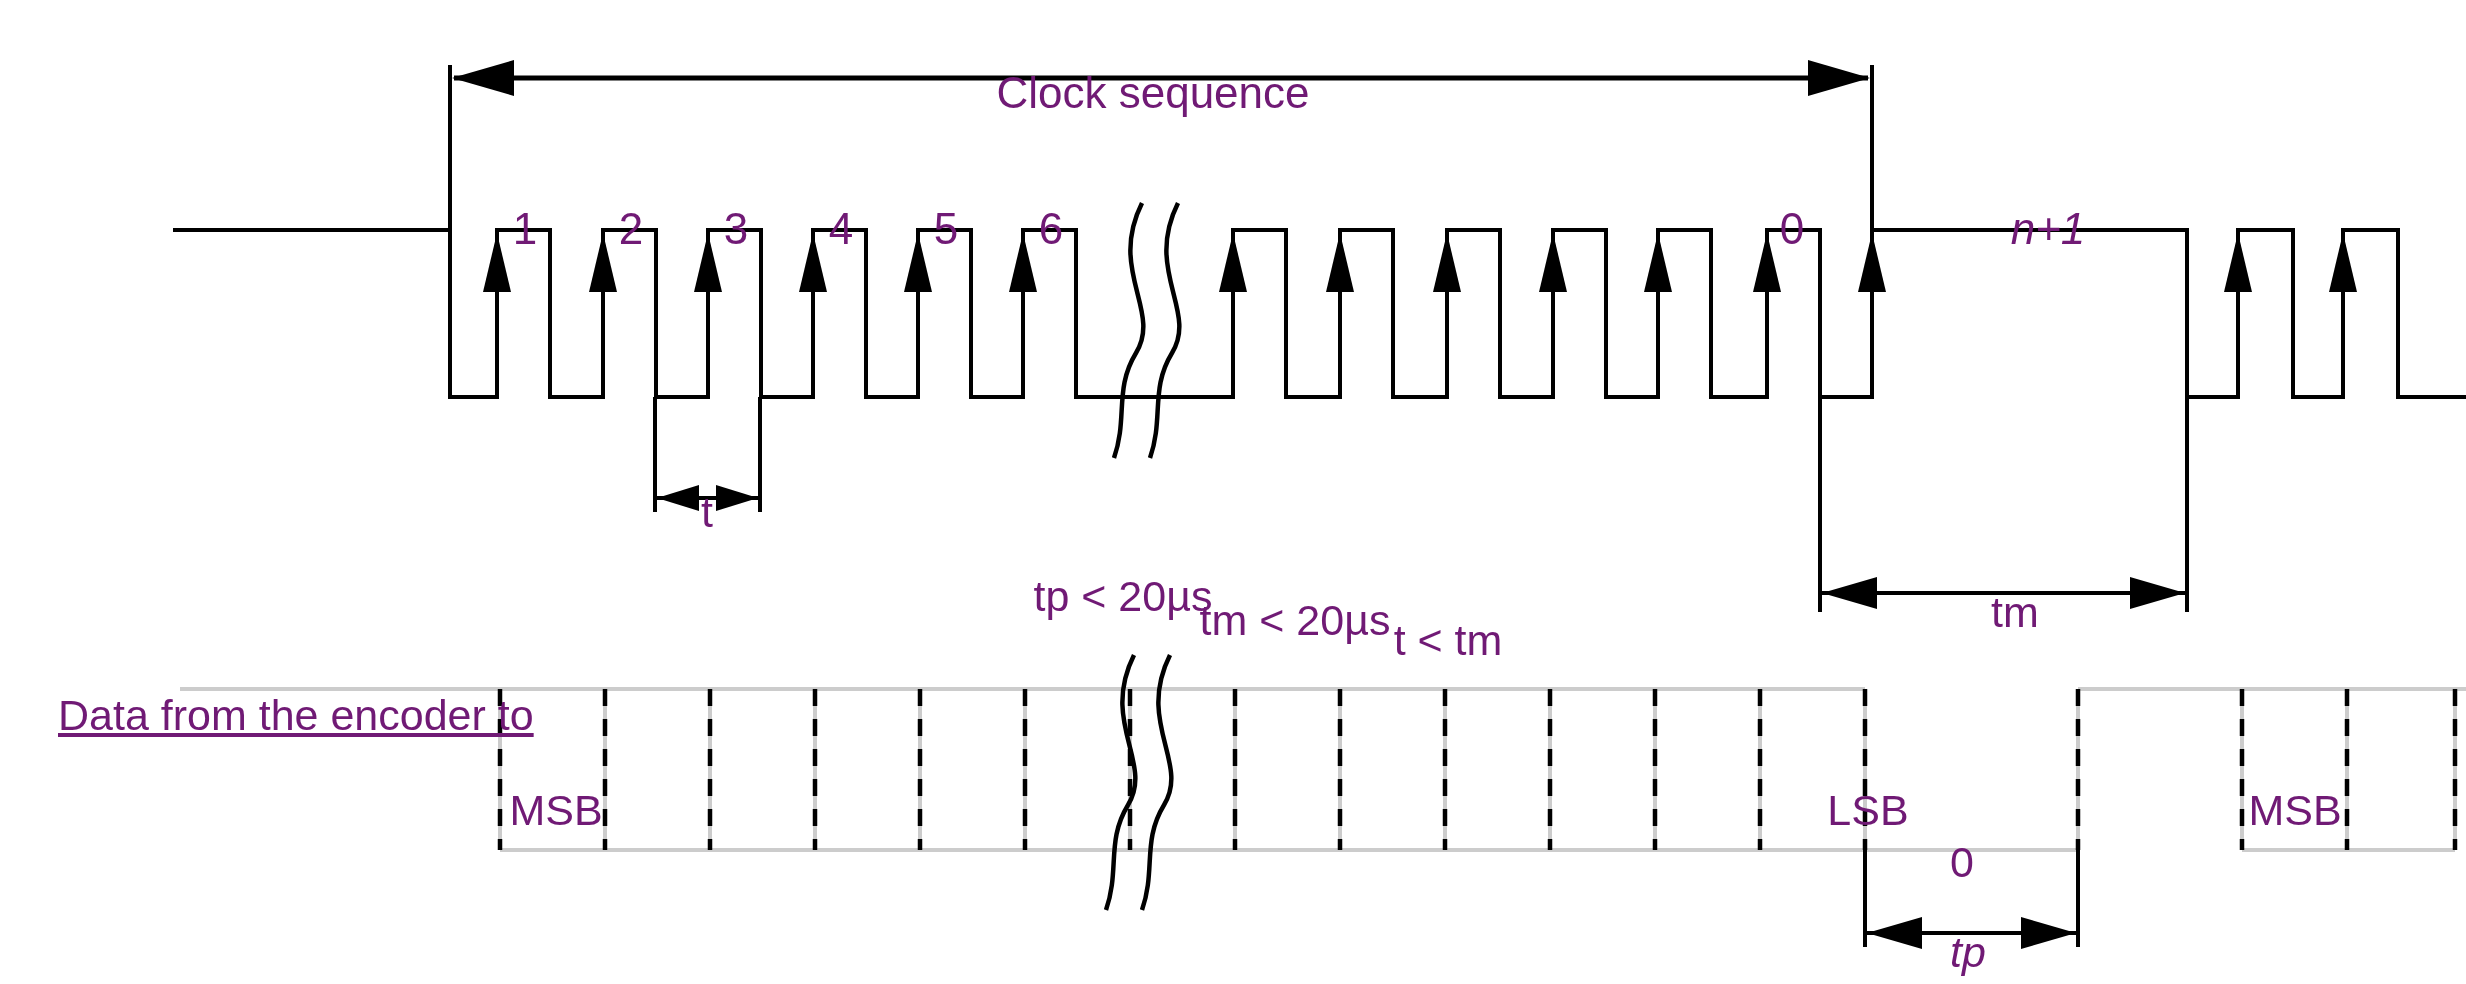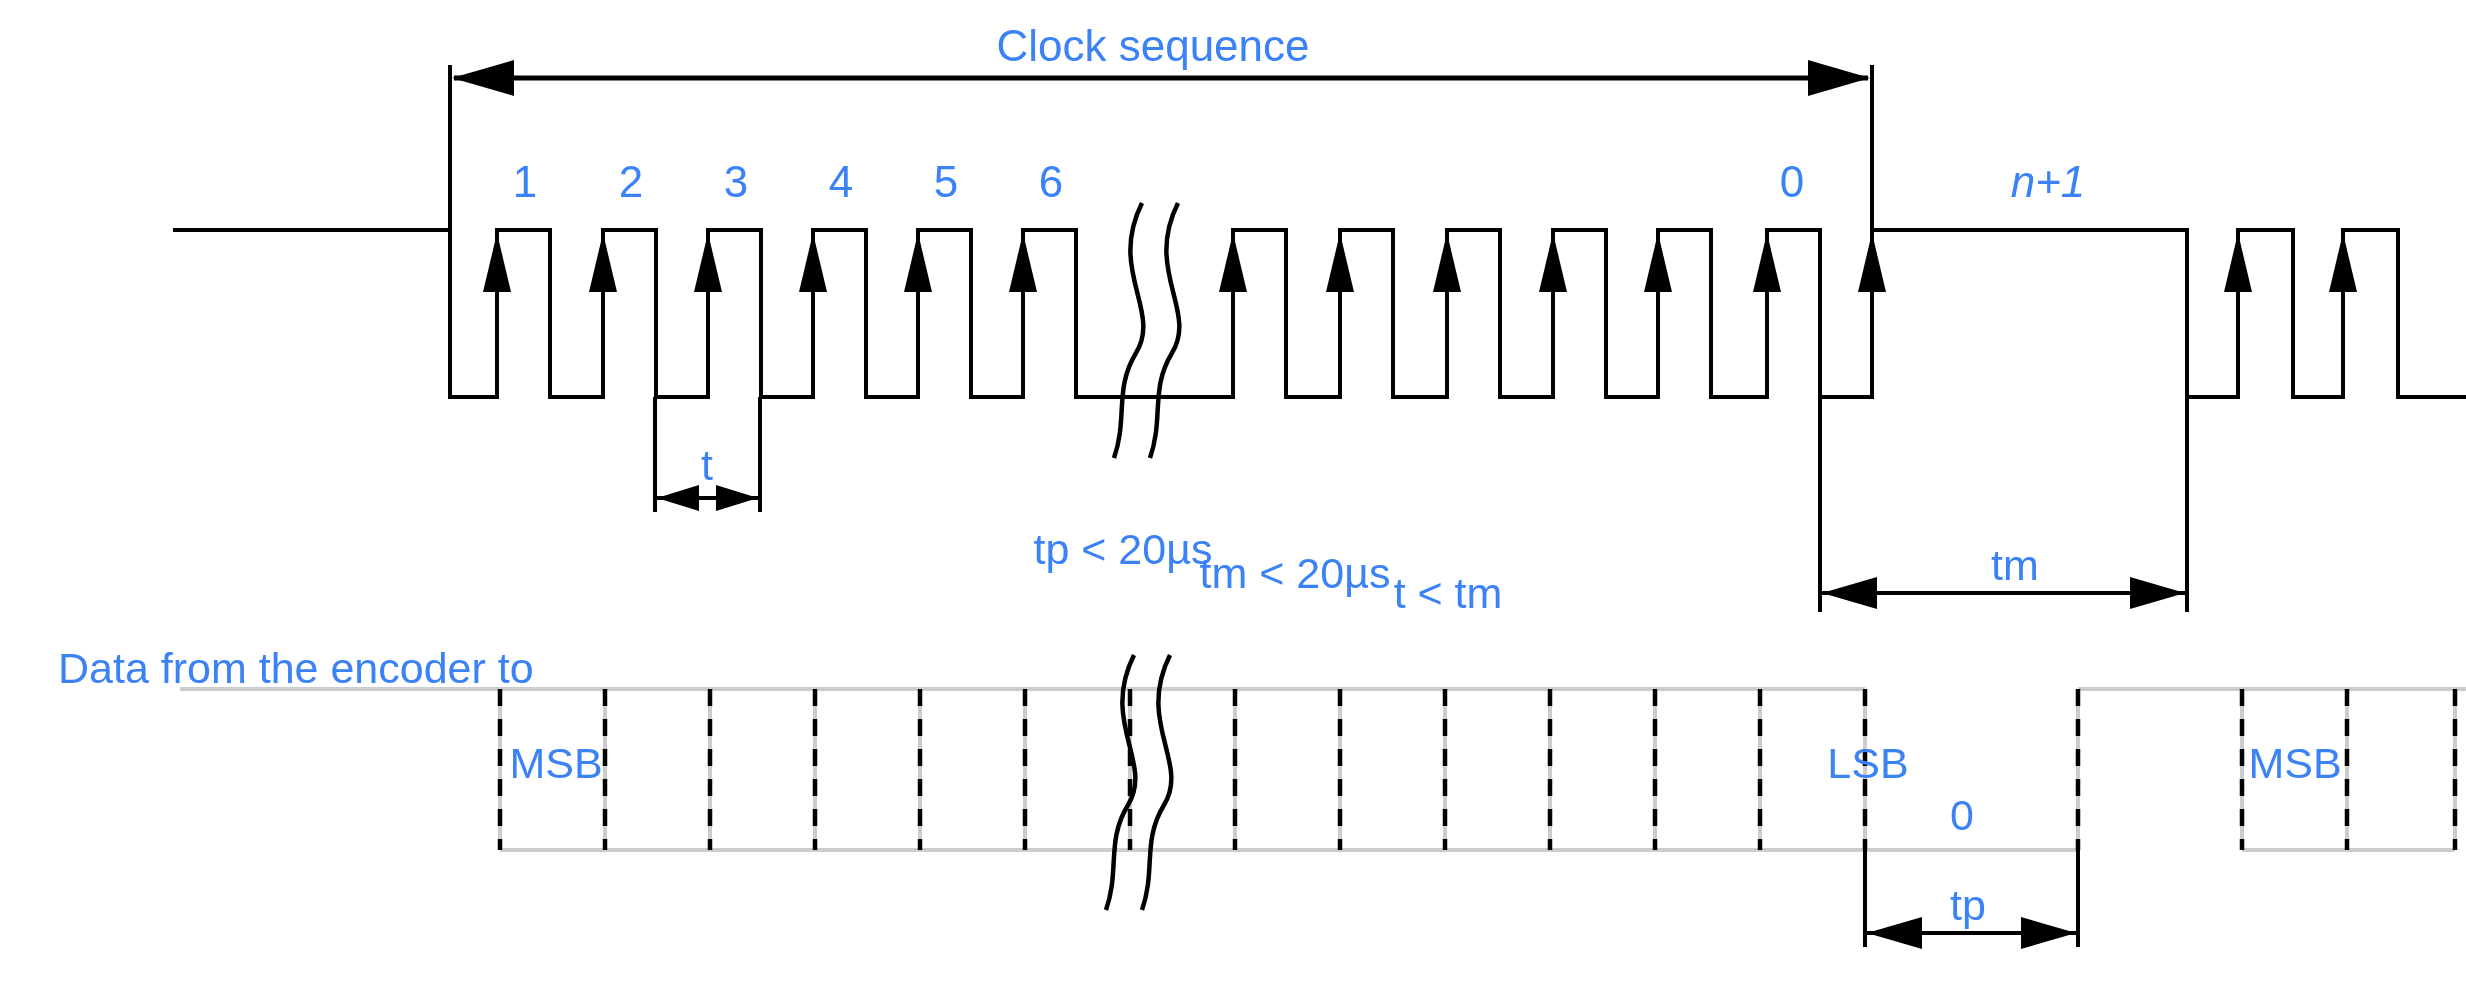--- a/index.html
+++ b/index.html
@@ -5,21 +5,21 @@
   html,body{margin:0;padding:0;background:#ffffff;}
   #stage{
     position:relative;
     width:2466px;height:984px;
     background:#ffffff;
     font-family:"Liberation Sans", sans-serif;
     color:#000;
     overflow:hidden;
   }
   #diagram-svg{position:absolute;left:0;top:0;}
-  .lbl{position:absolute;white-space:nowrap;font-size:44px;line-height:1;color:#3b82f6;}
+  .lbl{position:absolute;white-space:nowrap;font-size:44px;line-height:1;color:#701a75;margin-top:47px;}
   .ctr{transform:translateX(-50%);}
   .two-line{line-height:57px;}
   .data-two-line{line-height:48px;font-size:43px;}
   .small{font-size:43px;}
 </style>
 </head>
 <body>
 
 <div id="stage">
 
@@ -128,21 +128,21 @@
       <path d="M 1170 655
                C 1136 723, 1190 763, 1164 805
                C 1142 841, 1156 870, 1142 910" fill="none" stroke="#000000" stroke-width="4.5"></path>
     </svg>
 
   <div class="lbl ctr" style="left:1153px;top:24px;">Clock sequence</div>
 
   <div class="lbl two-line" style="left:37px;top:178px;font-size:45px;">
   </div>
 
-  <div class="lbl data-two-line" style="left:58px;top:644px;">
+  <div class="lbl data-two-line" style="left:58px;top:644px;text-decoration:underline;">
     <div>Data from the encoder to</div>
   </div>
 
   <div id="pulse-numbers">
       <div class="lbl ctr" style="left: 525px; top: 160px;">1</div>
       <div class="lbl ctr" style="left: 631px; top: 160px;">2</div>
       <div class="lbl ctr" style="left: 736px; top: 160px;">3</div>
       <div class="lbl ctr" style="left: 841px; top: 160px;">4</div>
       <div class="lbl ctr" style="left: 946px; top: 160px;">5</div>
       <div class="lbl ctr" style="left: 1051px; top: 160px;">6</div>
@@ -150,19 +150,19 @@
 
   <div class="lbl ctr" style="left:1792px;top:160px;">0</div>
   <div class="lbl ctr" style="left:2048px;top:160px;font-style:italic;">n+1</div>
 
   <div class="lbl ctr small" style="left:1123px;top:528px;">tp &lt; 20µs</div>
   <div class="lbl ctr small" style="left:1295px;top:552px;">tm &lt; 20µs</div>
   <div class="lbl ctr small" style="left:1448px;top:572px;">t &lt; tm</div>
 
   <div class="lbl ctr small" style="left:707px;top:444px;">t</div>
   <div class="lbl ctr small" style="left:2015px;top:544px;">tm</div>
-  <div class="lbl ctr small" style="left:1968px;top:884px;">tp</div>
+  <div class="lbl ctr small" style="left:1968px;top:884px;font-style:italic;">tp</div>
 
   <div class="lbl ctr small" style="left:556px;top:742px;">MSB</div>
   <div class="lbl ctr small" style="left:1868px;top:742px;">LSB</div>
   <div class="lbl ctr small" style="left:1962px;top:794px;">0</div>
   <div class="lbl ctr small" style="left:2295px;top:742px;">MSB</div>
 </div>
 
 </body></html>

